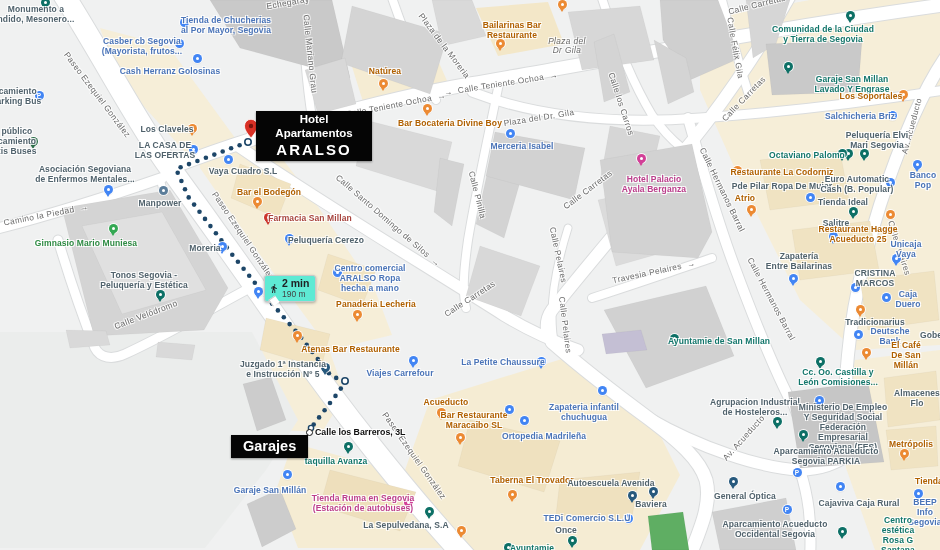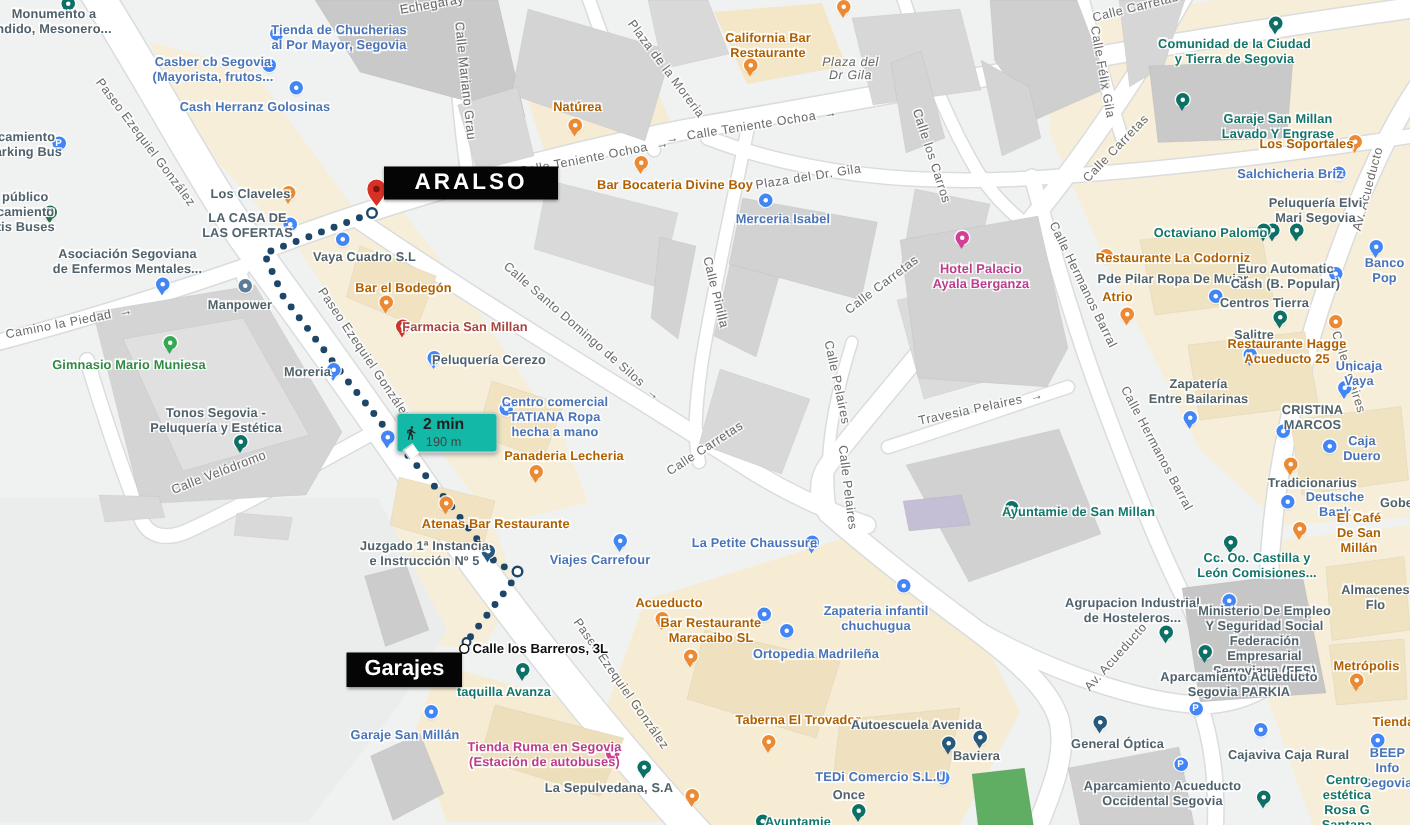--- a/index.html
+++ b/index.html
@@ -35,22 +35,22 @@
   #origin-box{left:256px;top:111px;width:104px;}
   #origin-box .l1{display:block;font-size:11.5px;}
   #origin-box .l2{display:block;font-size:15px;letter-spacing:2px;}
   #dest-box{left:231px;top:435px;font-size:14.5px;padding:3px 12px;}
   
   #address{position:absolute;left:306px;top:427px;display:flex;align-items:center;gap:2px;
            font-size:8.8px;font-weight:bold;color:#111;white-space:nowrap;
            text-shadow:-1px -1px 0 #fff,1px -1px 0 #fff,-1px 1px 0 #fff,1px 1px 0 #fff;}
   #address .ring{width:5px;height:5px;border:1.4px solid #111;border-radius:50%;background:#fff;flex:0 0 auto;}
   
-  #badge{position:absolute;left:264px;top:275px;background:#14b8a6;border:1px solid #c9c9c9;border-radius:3px;
-         padding:2px 22px 2px 4px;display:flex;align-items:center;gap:3px;box-shadow:0 1px 3px rgba(0,0,0,.3);text-align:center;}
+  #badge{position:absolute;left:264px;top:275px;background:#5eead4;border:1px solid #c9c9c9;border-radius:3px;
+         padding:2px 6px 2px 4px;display:flex;align-items:center;gap:3px;box-shadow:0 1px 3px rgba(0,0,0,.3);}
   #badge::after{content:"";position:absolute;left:5px;bottom:-4px;width:7px;height:7px;background:#fff;
          transform:rotate(55deg);border-left:1px solid #c9c9c9;border-bottom:1px solid #c9c9c9;}
   #badge .t1{font-size:10.5px;font-weight:bold;color:#202124;line-height:1.1;white-space:nowrap;}
   #badge .t2{font-size:8.5px;color:#444;line-height:1.1;}
 </style>
 </head>
 <body>
 
 <div id="map">
 
@@ -288,26 +288,26 @@
       <span class="pin pin-drop" style="--pc: #4285f4; left: 222px; top: 246px;"></span>
       <div class="poi c-slate" style="left: 205px; top: 248px;">Moreria</div>
       <span class="pin pin-drop" style="--pc: #ec8a33; left: 257px; top: 201px;"></span>
       <div class="poi c-rest" style="left: 269px; top: 192px;">Bar el Bodegón</div>
       <span class="pin pin-drop" style="--pc: #cc352c; left: 268px; top: 217px;"></span>
       <div class="poi c-red" style="left: 310px; top: 218px;">Farmacia San Millan</div>
       <span class="pin pin-drop" style="--pc: #4285f4; left: 289px; top: 238px;"></span>
       <div class="poi c-slate" style="left: 326px; top: 240px;">Peluquería Cerezo</div>
       <span class="pin pin-dot" style="--pc: #4285f4; left: 337px; top: 272px;"></span>
       <div class="poi c-blue" style="left: 370px; top: 278px;">Centro comercial
-TATIANA Ropa
+ARALSO Ropa
 hecha a mano</div>
       <span class="pin pin-drop" style="--pc: #ec8a33; left: 357px; top: 314px;"></span>
       <div class="poi c-rest" style="left: 376px; top: 304px;">Panaderia Lecheria</div>
       <span class="pin pin-drop" style="--pc: #ec8a33; left: 297px; top: 335px;"></span>
-      <div class="poi c-rest" style="left: 324px; top: 349px; padding-left: 13px;">Atenas Bar Restaurante</div>
+      <div class="poi c-rest" style="left: 344px; top: 349px; padding-left: 13px;">Atenas Bar Restaurante</div>
       <span class="pin pin-drop" style="--pc: #27597d; left: 325px; top: 367px;"></span>
       <div class="poi c-slate" style="left: 283px; top: 369px;">Juzgado 1ª Instancia
 e Instrucción Nº 5</div>
       <span class="pin pin-drop" style="--pc: #4285f4; left: 413px; top: 360px;"></span>
       <div class="poi c-blue" style="left: 400px; top: 373px;">Viajes Carrefour</div>
       <span class="pin pin-drop" style="--pc: #4285f4; left: 541px; top: 361px;"></span>
       <div class="poi c-blue" style="left: 503px; top: 362px;">La Petite Chaussure</div>
       <span class="pin pin-drop" style="--pc: #ec8a33; left: 441px; top: 412px;"></span>
       <div class="poi c-rest" style="left: 446px; top: 402px;">Acueducto</div>
       <span class="pin pin-drop" style="--pc: #ec8a33; left: 460px; top: 437px;"></span>
@@ -339,21 +339,21 @@
       <div class="poi c-teal" style="left: 336px; top: 461px;">taquilla Avanza</div>
       <span class="pin pin-dot" style="--pc: #4285f4; left: 287px; top: 474px;"></span>
       <div class="poi c-blue" style="left: 270px; top: 490px;">Garaje San Millán</div>
       <span class="pin pin-dot" style="--pc: #4285f4; left: 510px; top: 133px;"></span>
       <div class="poi c-blue" style="left: 522px; top: 146px;">Merceria Isabel</div>
       <span class="pin pin-drop" style="--pc: #ec8a33; left: 427px; top: 108px;"></span>
       <div class="poi c-rest" style="left: 430px; top: 123px; padding-left: 40px;">Bar Bocateria Divine Boy</div>
       <span class="pin pin-drop" style="--pc: #ec8a33; left: 383px; top: 83px;"></span>
       <div class="poi c-rest" style="left: 385px; top: 71px;">Natúrea</div>
       <span class="pin pin-drop" style="--pc: #ec8a33; left: 500px; top: 43px;"></span>
-      <div class="poi c-rest" style="left: 512px; top: 30px;">California Bar
+      <div class="poi c-rest" style="left: 512px; top: 30px;">Bailarinas Bar
 Restaurante</div>
       <span class="pin pin-drop" style="--pc: #ec8a33; left: 562px; top: 4px;"></span>
       <span class="pin pin-drop" style="--pc: #0d7066; left: 850px; top: 15px;"></span>
       <div class="poi c-teal" style="left: 823px; top: 34px;">Comunidad de la Ciudad
 y Tierra de Segovia</div>
       <span class="pin pin-drop" style="--pc: #0d7066; left: 788px; top: 66px;"></span>
       <div class="poi c-teal" style="left: 804px; top: 84px; margin-left: 48px;">Garaje San Millan
 Lavado Y Engrase</div>
       <span class="pin pin-drop" style="--pc: #ec8a33; left: 903px; top: 94px;"></span>
       <div class="poi c-rest" style="left: 871px; top: 96px;">Los Soportales</div>
@@ -372,21 +372,21 @@
       <div class="poi c-rest" style="left: 782px; top: 172px;">Restaurante La Codorniz</div>
       <div class="poi c-slate" style="left: 782px; top: 186px;">Pde Pilar Ropa De Mujer</div>
       <span class="pin pin-dot" style="--pc: #4285f4; left: 890px; top: 182px;"></span>
       <div class="poi c-slate" style="left: 857px; top: 184px;">Euro Automatic
 Cash (B. Popular)</div>
       <span class="pin pin-drop" style="--pc: #4285f4; left: 917px; top: 164px;"></span>
       <div class="poi c-blue" style="left: 923px; top: 180px;">Banco Pop</div>
       <span class="pin pin-drop" style="--pc: #ec8a33; left: 751px; top: 209px;"></span>
       <div class="poi c-rest" style="left: 745px; top: 198px;">Atrio</div>
       <span class="pin pin-dot" style="--pc: #4285f4; left: 810px; top: 197px;"></span>
-      <div class="poi c-slate" style="left: 843px; top: 202px;">Centros Tierra</div>
+      <div class="poi c-slate" style="left: 843px; top: 202px;">Tienda Ideal</div>
       <span class="pin pin-drop" style="--pc: #0d7066; left: 853px; top: 211px;"></span>
       <span class="pin pin-drop" style="--pc: #4285f4; left: 833px; top: 236px;"></span>
       <div class="poi c-slate" style="left: 836px; top: 223px;">Salitre</div>
       <span class="pin pin-dot" style="--pc: #ec8a33; left: 890px; top: 214px;"></span>
       <div class="poi c-rest" style="left: 858px; top: 234px;">Restaurante Hagge
 Acueducto 25</div>
       <span class="pin pin-drop" style="--pc: #4285f4; left: 896px; top: 258px;"></span>
       <div class="poi c-blue" style="left: 906px; top: 249px;">Unicaja Vaya</div>
       <span class="pin pin-drop" style="--pc: #4285f4; left: 793px; top: 278px;"></span>
       <div class="poi c-slate" style="left: 799px; top: 261px;">Zapatería
@@ -454,19 +454,20 @@
     <svg width="10" height="13" viewBox="0 0 24 24">
       <path fill="#202124" d="M13.5 5.5c1.1 0 2-.9 2-2s-.9-2-2-2-2 .9-2 2 .9 2 2 2zM9.8 8.9L7 23h2.1l1.8-8 2.1 2v6h2v-7.5l-2.1-2 .6-3C14.8 12 16.8 13 19 13v-2c-1.9 0-3.5-1-4.3-2.4l-1-1.6c-.4-.6-1-1-1.7-1-.3 0-.5.1-.8.1L6 8.3V13h2V9.6l1.8-.7"></path>
     </svg>
     <div>
       <div class="t1">2 min</div>
       <div class="t2">190 m</div>
     </div>
   </div>
 
   <div class="ov-box" id="origin-box">
+    <span class="l1">Hotel Apartamentos</span>
     <span class="l2">ARALSO</span>
   </div>
   <div class="ov-box" id="dest-box">
     <span>Garajes</span>
   </div>
 
 </div>
 
 </body></html>

